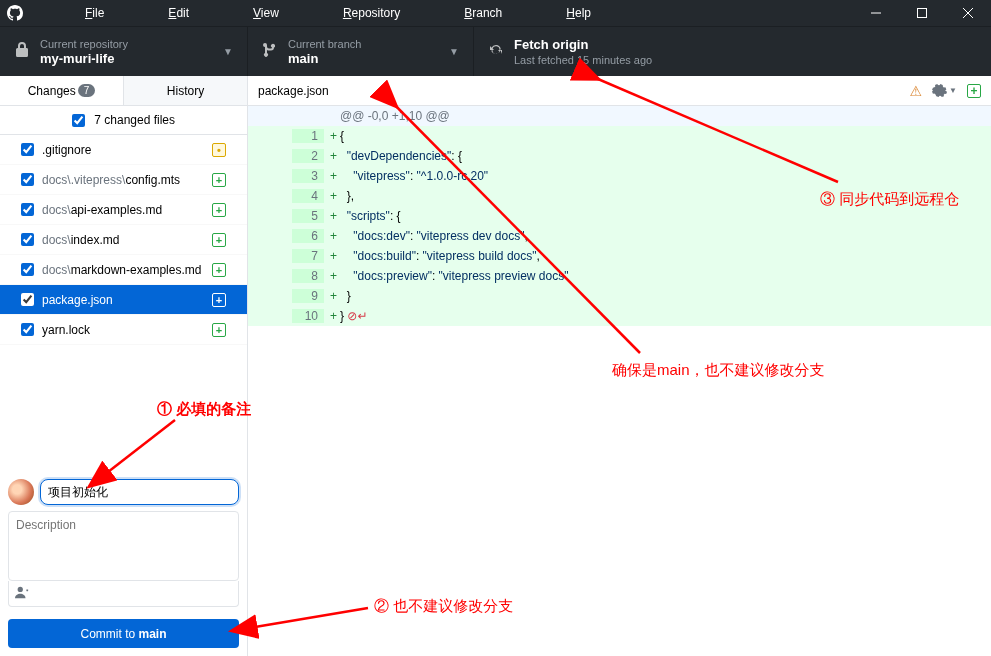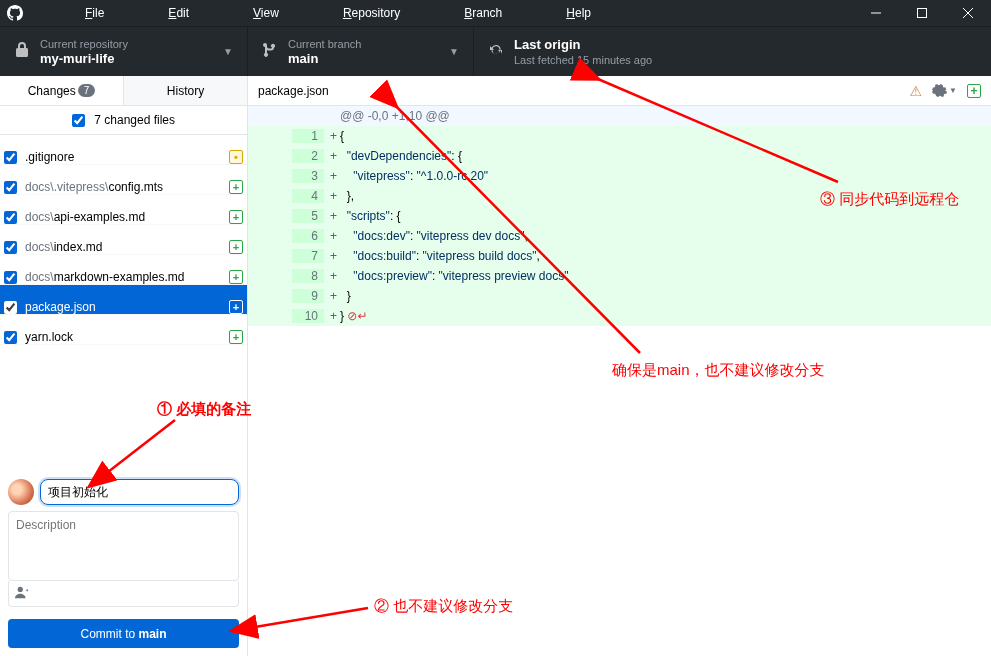--- a/index.html
+++ b/index.html
@@ -34,21 +34,21 @@
 
 
 .sidebar { width:248px; border-right:1px solid #e1e4e8; display:flex; flex-direction:column; background:#fff; }
 .tabs { display:flex; height:30px; border-bottom:1px solid #e1e4e8; }
 .tab { flex:1; display:flex; align-items:center; justify-content:center; font-size:12px; gap:2px; cursor:pointer; }
 .tab.active { font-weight:400; }
 .tab:not(.active) { background:#f6f8fa; border-left:1px solid #e1e4e8; }
 .badge { background:#6a737d; color:#fff; border-radius:8px; font-size:10px; padding:1px 6px; }
 .changes-header { font-size:12px; text-align:center; padding:7px 0; border-bottom:1px solid #e1e4e8; }
 .file-list { flex:0 0 auto; }
-.file-row { display:flex; align-items:flex-end; height:30px; padding:0 4px; font-size:12px; border-bottom:1px solid #f8f8f8; }
+.file-row { display:flex; align-items:center; height:30px; padding:0 21px; font-size:12px; border-bottom:1px solid #f8f8f8; }
 .file-row.active { background:#0366d6; color:#fff; }
 .file-row input { margin-right:8px; accent-color:#0366d6; }
 .file-row.active input { accent-color:#fff; }
 .file-name { flex:1; white-space:nowrap; overflow:hidden; }
 .file-path { color:#6a737d; }
 .file-row.active .file-path { color:#c8d1d9; }
 .file-status { width:14px; height:14px; display:flex; align-items:center; justify-content:center; font-size:11px; font-weight:700; border-radius:2px; }
 .stat-A { border:1px solid #28a745; color:#28a745; }
 .file-row.active .stat-A { border-color:#fff; color:#fff; }
 .stat-M { border:1px solid #dba800; color:#dba800; background:#fff8dc; }
@@ -148,21 +148,21 @@
     </div>
     <div class="chev">▼</div>
   </div>
   <div class="tool-section fetch">
     <div class="tool-icon">
       <svg viewBox="0 0 16 16">
           <path d="M8 3a5 5 0 00-4.5 2.8L2 4v4h4L4.6 6.6A3.5 3.5 0 0111.4 8l1.4-.7A5 5 0 008 3zm4.5 5.2L14 12V8h-4l1.4 1.4A3.5 3.5 0 014.6 8l-1.4.7A5 5 0 0012.5 8.2z"></path>
         </svg>
     </div>
     <div class="tool-text">
-      <div class="tool-value">Last origin</div>
+      <div class="tool-value">Fetch origin</div>
       <div class="tool-sub">Last fetched 15 minutes ago</div>
     </div>
   </div>
 </div>
 
 <div class="main">
   <div class="sidebar">
     <div class="tabs">
       <div class="tab active">
         <span>Changes</span>

